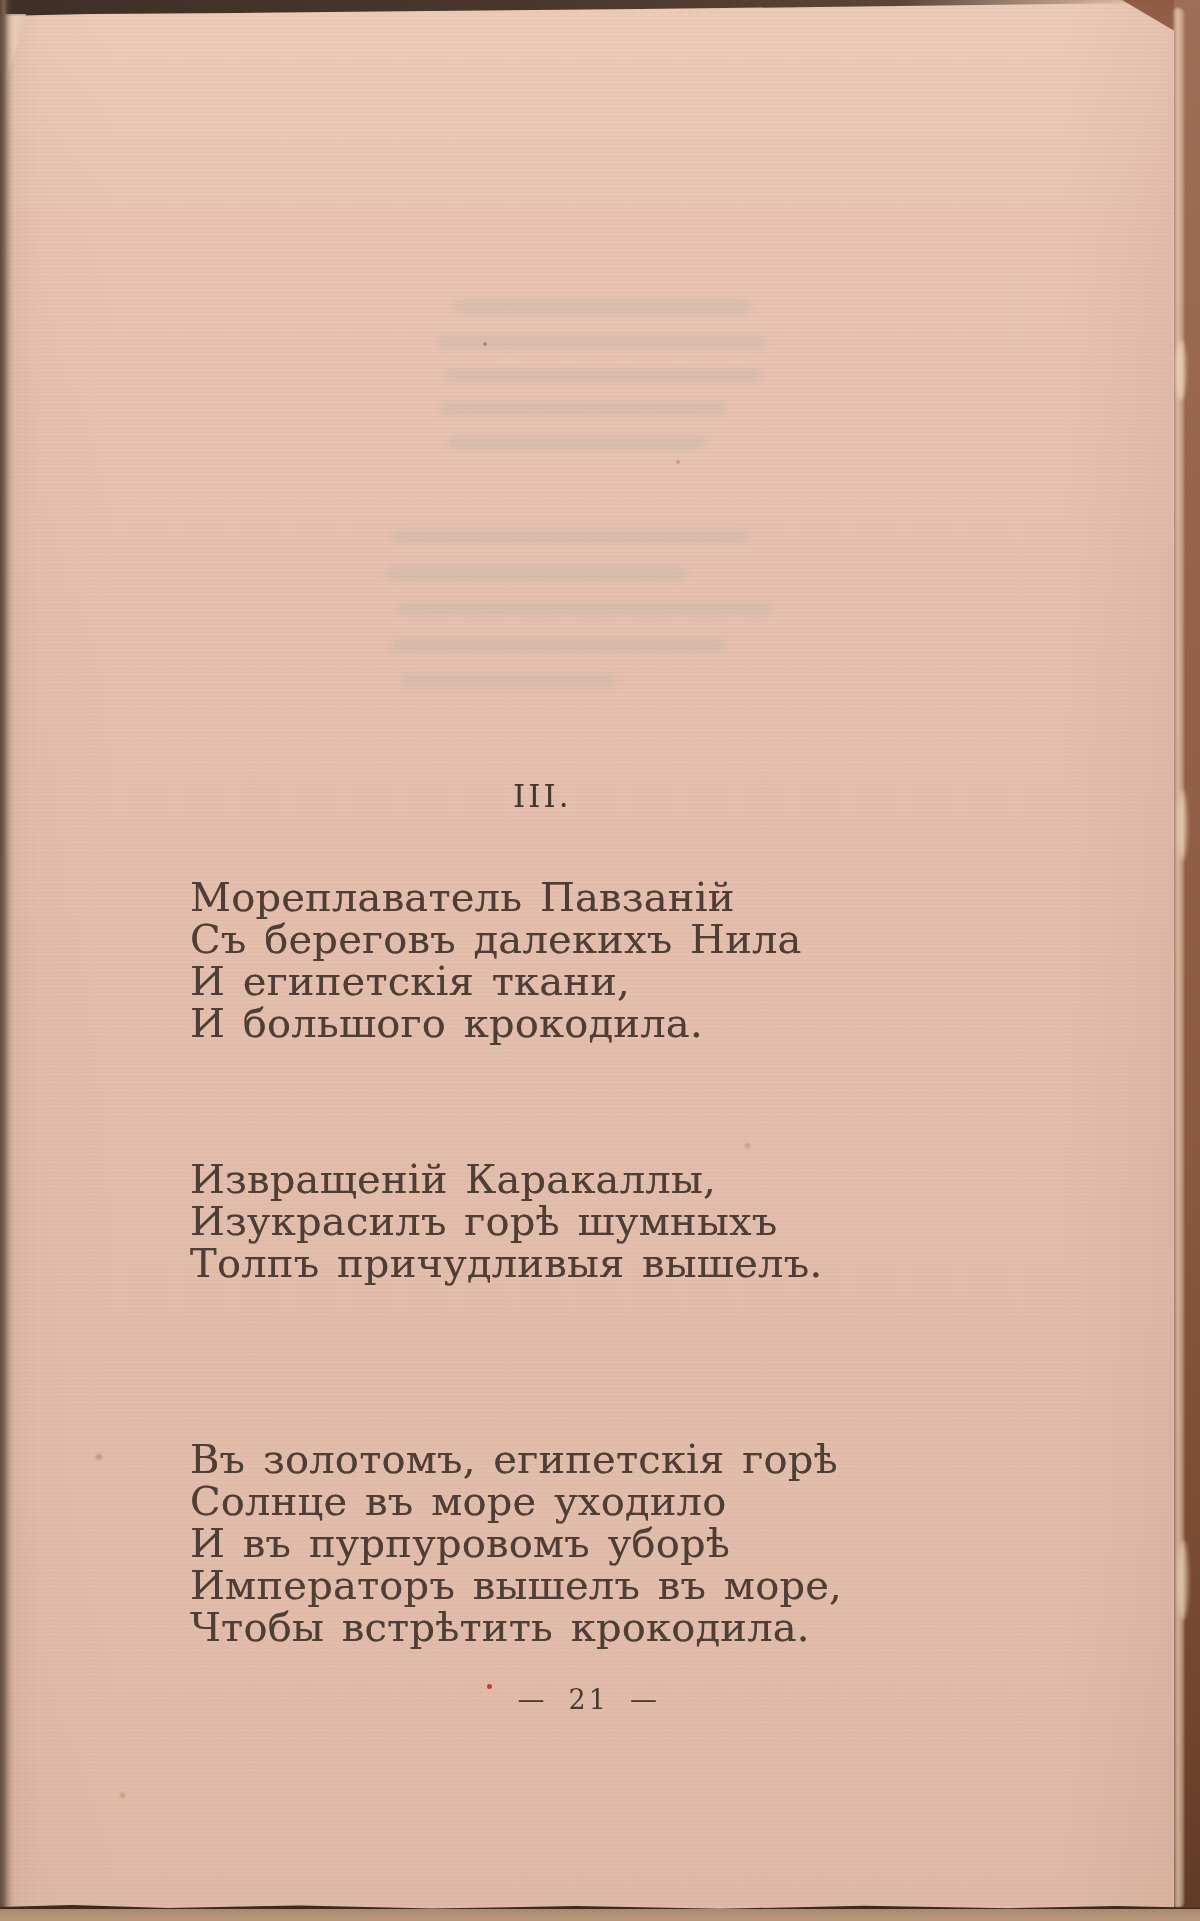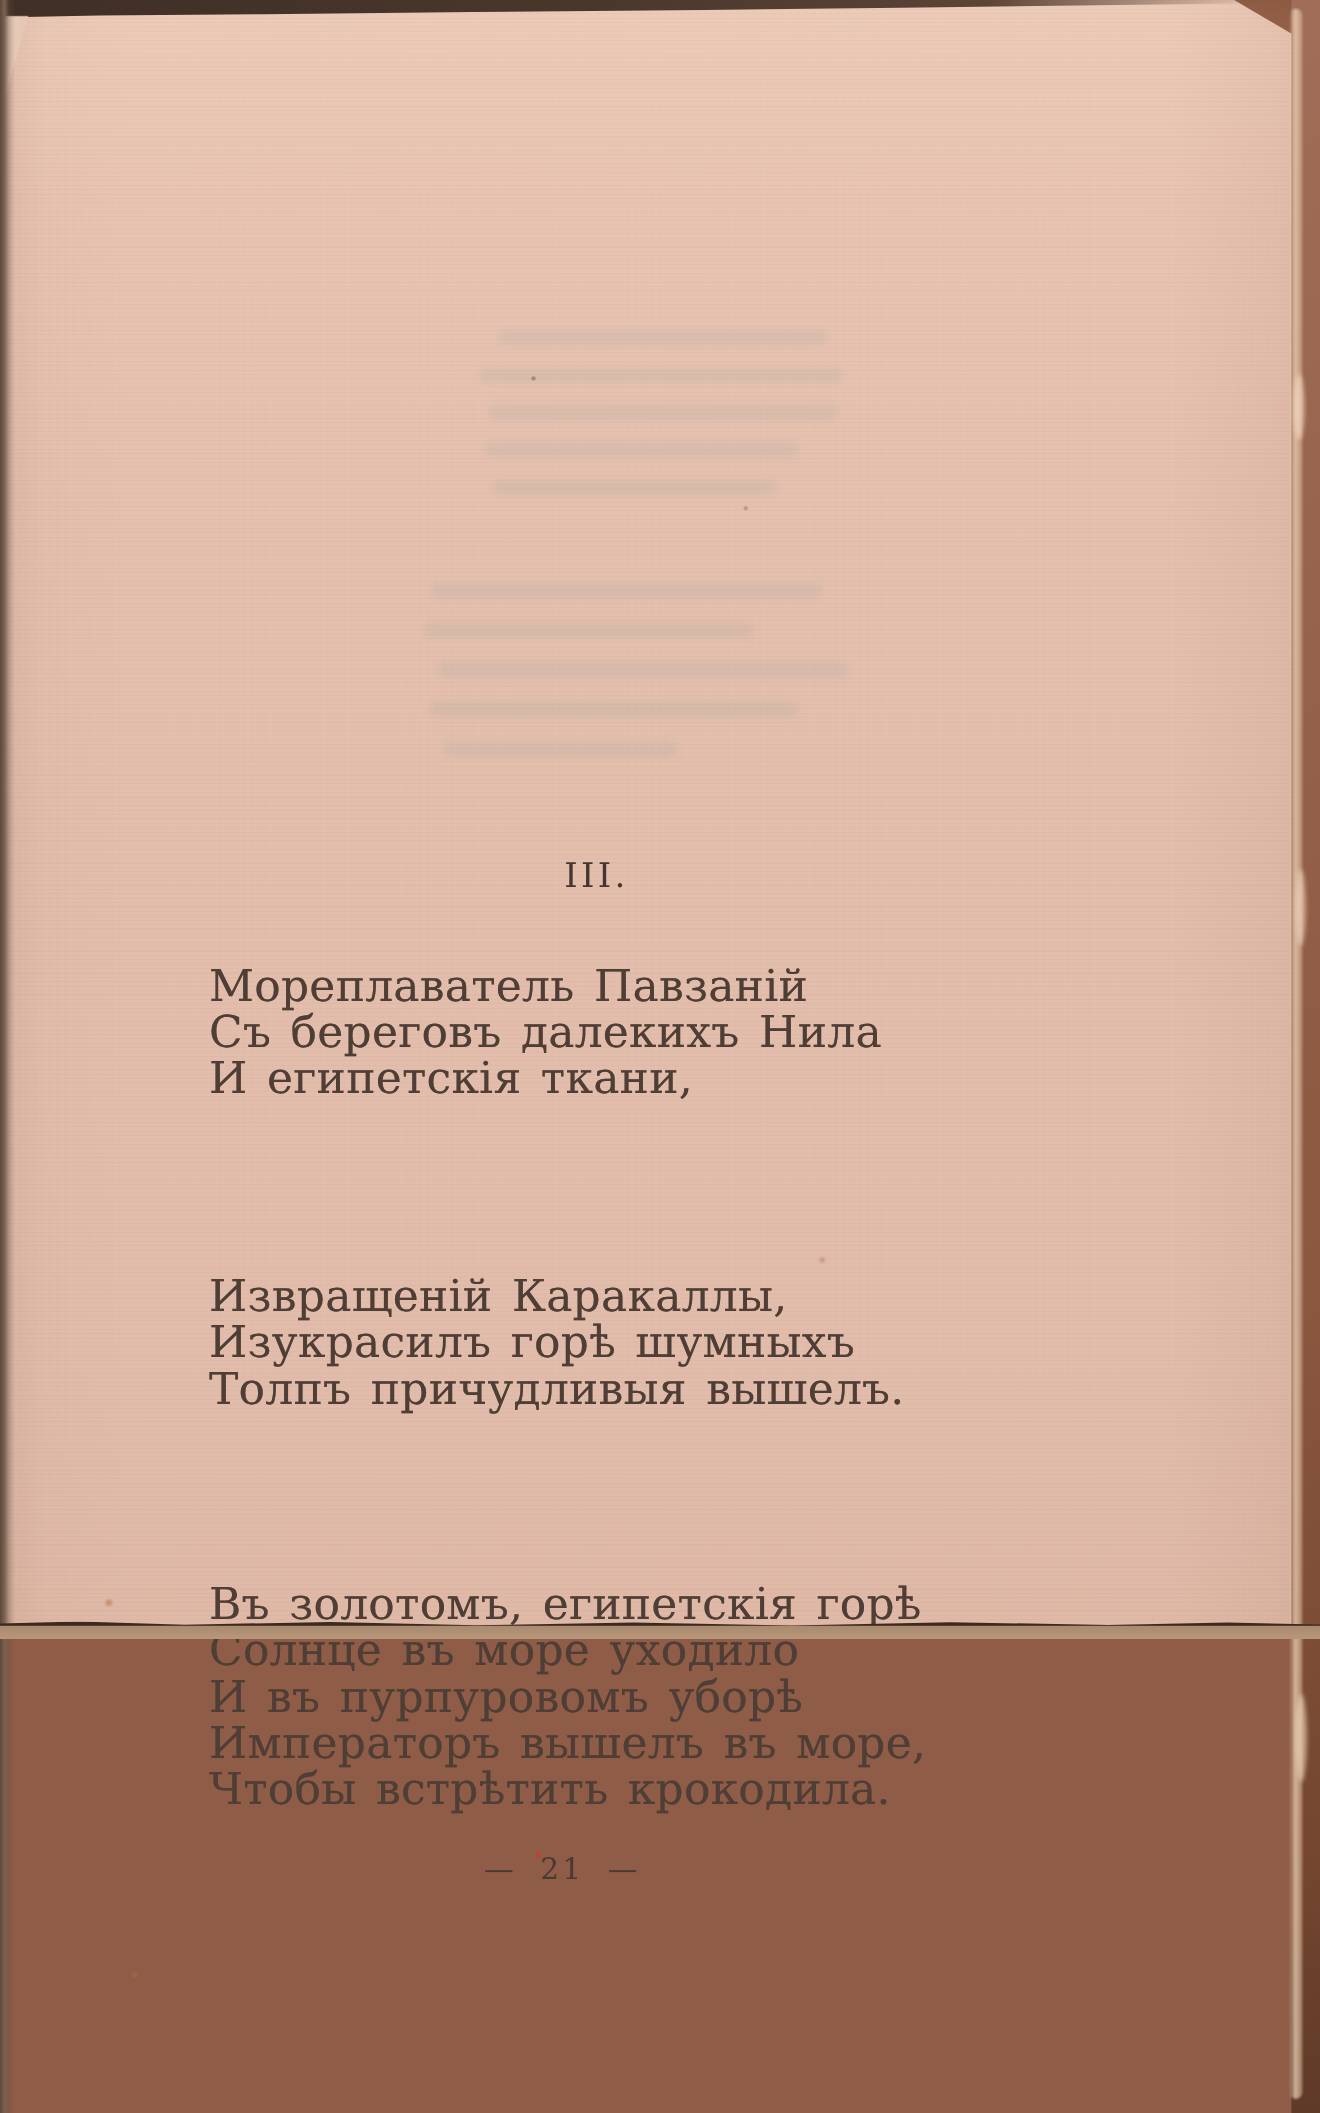--- a/index.html
+++ b/index.html
@@ -3,21 +3,21 @@
 <meta charset="utf-8">
 <style>
   html,body{margin:0;padding:0;}
   body{
     width:1200px;height:1921px;position:relative;overflow:hidden;
     font-family:"DejaVu Serif","Liberation Serif",serif;
     background:#8f5c47;
   }
   
   .sheet{
-    position:absolute;left:0;top:0;width:1200px;height:1490px;
+    position:absolute;left:0;top:0;width:1200px;height:1921px;
     background:
       linear-gradient(90deg, rgba(120,80,60,0.10) 0px, rgba(120,80,60,0.02) 40px, rgba(0,0,0,0) 120px),
       linear-gradient(270deg, rgba(110,60,40,0.12) 0px, rgba(110,60,40,0.05) 38px, rgba(0,0,0,0) 140px),
       linear-gradient(180deg,#eccab8 0%, #e8c3b2 12%, #e5bfae 35%, #e3bdac 60%, #e2bcab 82%, #dfb8a6 100%);
   }
   
   .texture{
     position:absolute;inset:0;pointer-events:none;
     background:
       repeating-linear-gradient(180deg, rgba(150,110,95,0.05) 0px, rgba(150,110,95,0.05) 1px, rgba(0,0,0,0) 1px, rgba(0,0,0,0) 4px),
@@ -77,21 +77,21 @@
   .stanza .line{
     font-size:40px;line-height:42px;white-space:nowrap;
     color:#4e3e35;word-spacing:0.12em;letter-spacing:0.2px;
     text-shadow:0 0 0.6px rgba(78,62,53,0.55);
   }
   .s1{top:876px;}
   .s2{top:1158px;}
   .s3{top:1438px;}
   .pageno{
     position:absolute;left:440px;top:1684px;width:220px;
-    text-align:left;font-size:27px;letter-spacing:3px;color:#4a3a32;
+    text-align:right;font-size:27px;letter-spacing:3px;color:#4a3a32;
     word-spacing:0.35em;
   }
   .red-dot{position:absolute;left:487px;top:1684px;width:5px;height:5px;border-radius:50%;background:#bb4330;filter:blur(0.4px);}
 </style>
 </head>
 <body>
 
 <div class="sheet">
 
   <div class="texture"></div>
@@ -113,20 +113,21 @@
   <div class="fleck" style="left:483px;top:342px;width:4px;height:4px;background:rgba(120,90,70,0.5);filter:blur(0.5px);"></div>
   <div class="fleck" style="left:676px;top:460px;width:4px;height:4px;background:rgba(150,100,70,0.4);filter:blur(0.5px);"></div>
   <div class="fleck" style="left:745px;top:1143px;width:5px;height:5px;background:rgba(170,100,80,0.4);filter:blur(1px);"></div>
 
   <div class="heading ink">III.</div>
 
   <div class="stanza s1">
     <div class="line">Мореплаватель Павзаній</div>
     <div class="line">Съ береговъ далекихъ Нила</div>
     <div class="line">И египетскія ткани,</div>
+    <div class="line">И большого крокодила.</div>
   </div>
 
   <div class="stanza s2">
     <div class="line">Извращеній Каракаллы,</div>
     <div class="line">Изукрасилъ горѣ шумныхъ</div>
     <div class="line">Толпъ причудливыя вышелъ.</div>
   </div>
 
   <div class="stanza s3">
     <div class="line">Въ золотомъ, египетскія горѣ</div>

